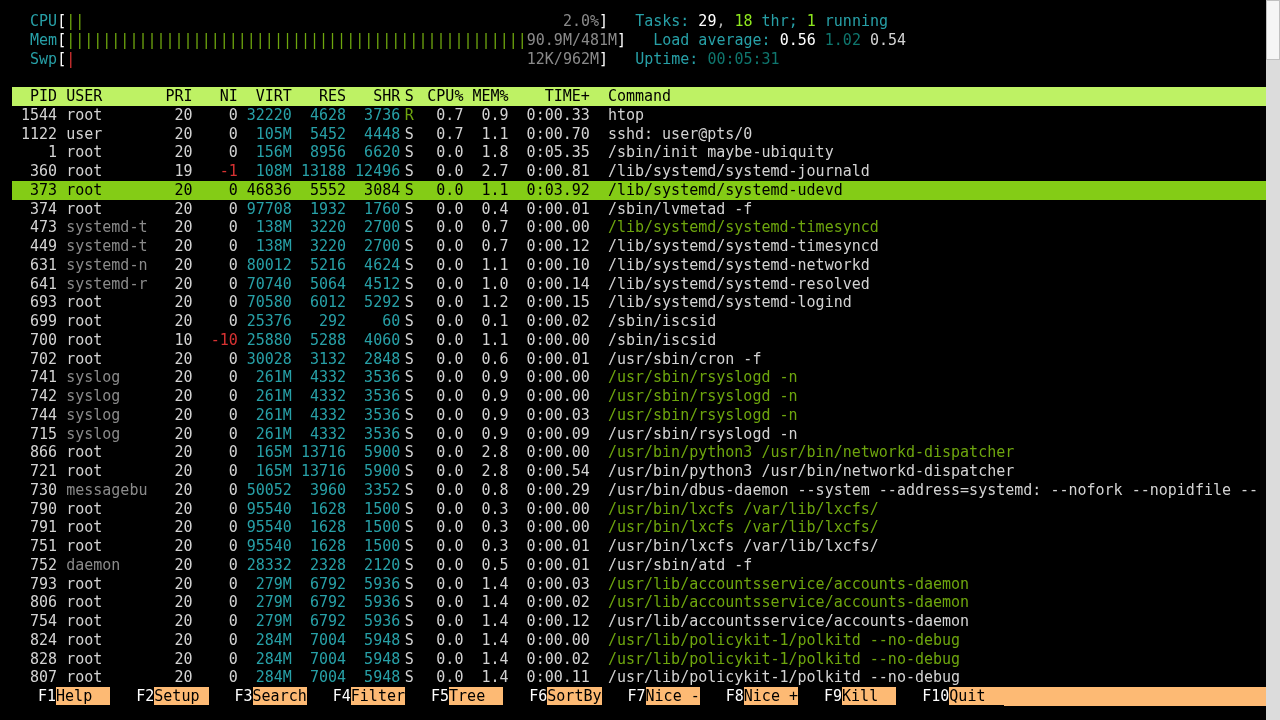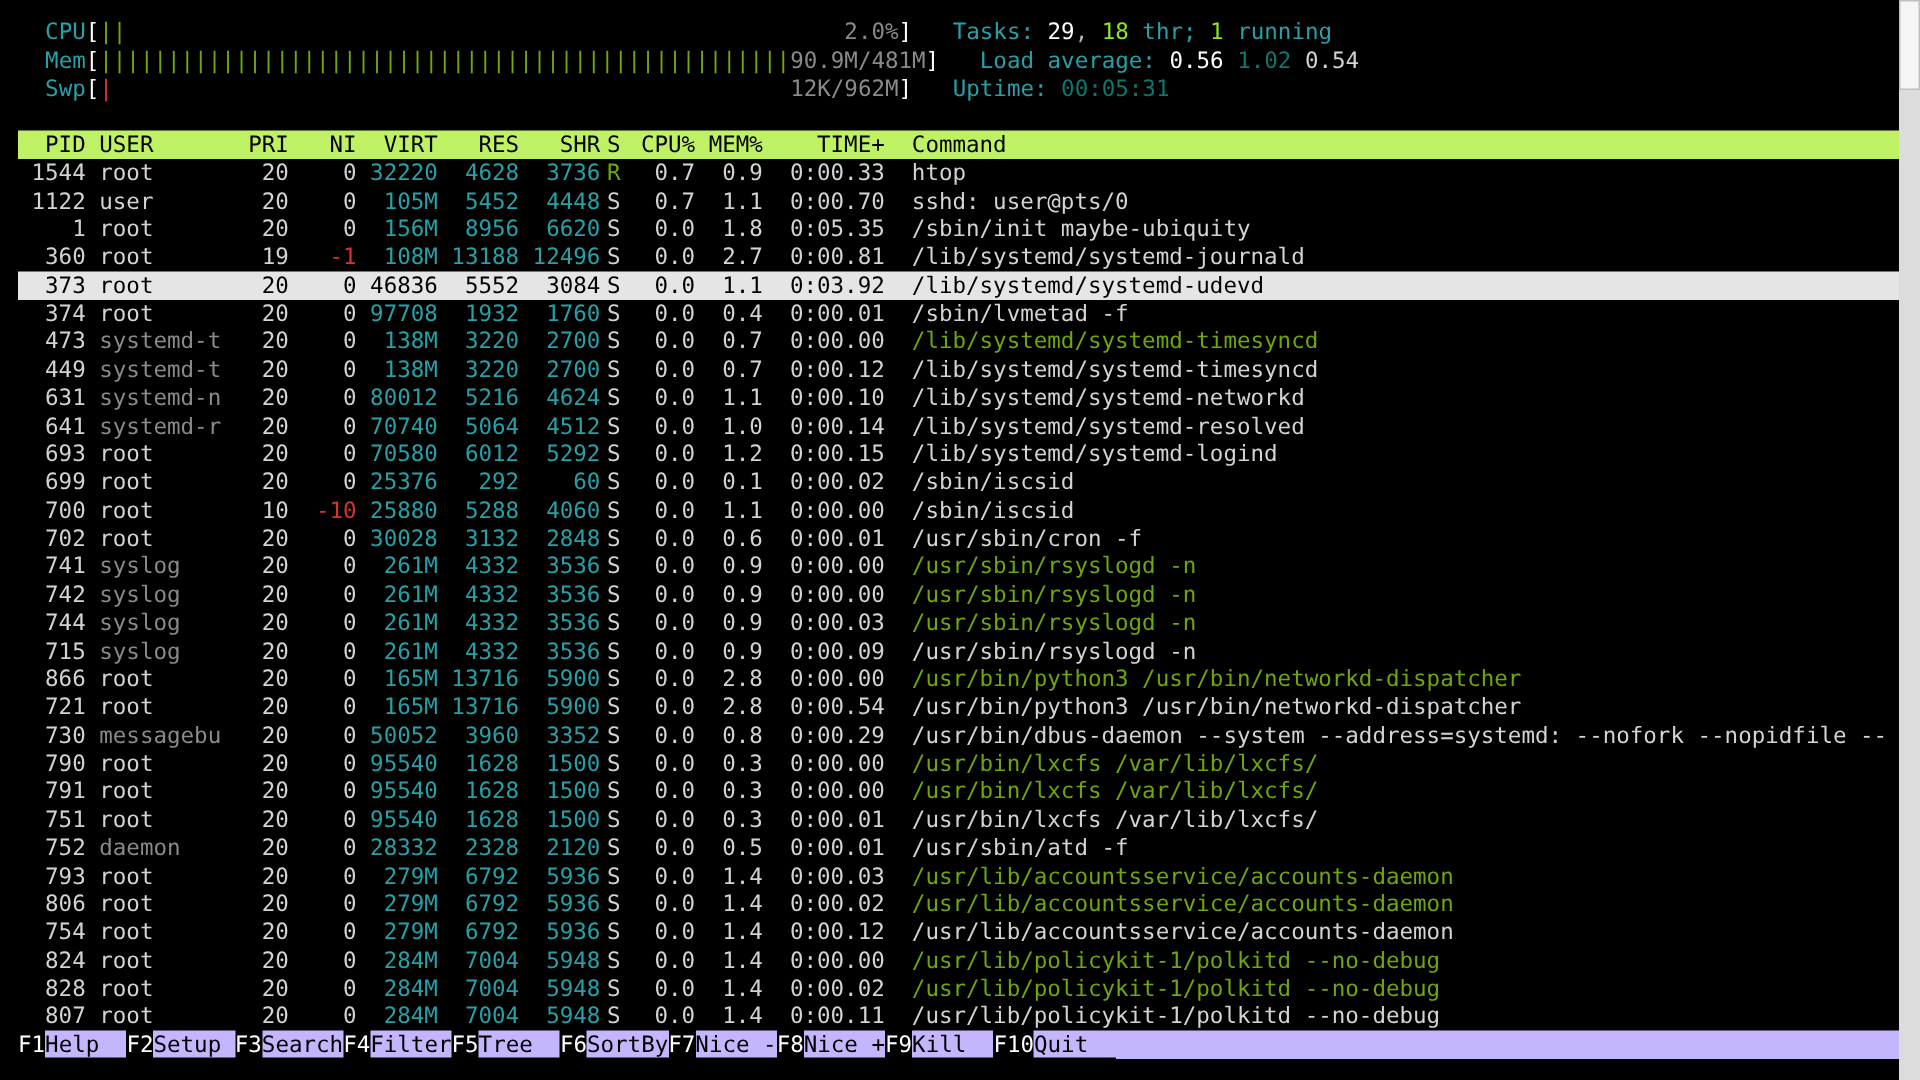--- a/index.html
+++ b/index.html
@@ -41,25 +41,25 @@
   }
   .row { height: 18.75px; }
   .cyan { color: #27a0a7; }
   .brightcyan { color: #0f766e; }
   .green { color: #6ea60e; }
   .brightgreen { color: #8fe81e; }
   .red { color: #d83232; }
   .white { color: #d3d3d3; }
   .boldw { color: #ffffff; }
   .gray { color: #8a8a8a; }
-  .hlrow { background: #e5e5e5; color: #000; display:inline-block; width:100%;}
+  .hlrow { background: #84cc16; color: #000; display:inline-block; width:100%;}
   .hlrow span { color:#000 !important;}
   .hdr { background: #bef264; color: #000; display:inline-block; width:100%;}
-  .fkey { color:#ffffff; }
-  .fkeylabel { background:#c4b5fd; color:#000; }
+  .fkey { color:#ffffff;margin-left:26px; }
+  .fkeylabel { background:#fdba74; color:#000; }
   .proc-pid { display:inline-block; width:5ch; text-align:right; }
   .proc-user{ display:inline-block; width:10ch; }
   .proc-pri { display:inline-block; width:4ch; text-align:right;}
   .proc-ni  { display:inline-block; width:5ch; text-align:right;}
   .proc-virt{ display:inline-block; width:6ch; text-align:right;}
   .proc-res { display:inline-block; width:6ch; text-align:right;}
   .proc-shr { display:inline-block; width:6ch; text-align:right;}
   .proc-s   { display:inline-block; width:2ch; text-align:center;}
   .proc-cpu { display:inline-block; width:5ch; text-align:right;}
   .proc-mem { display:inline-block; width:5ch; text-align:right;}

